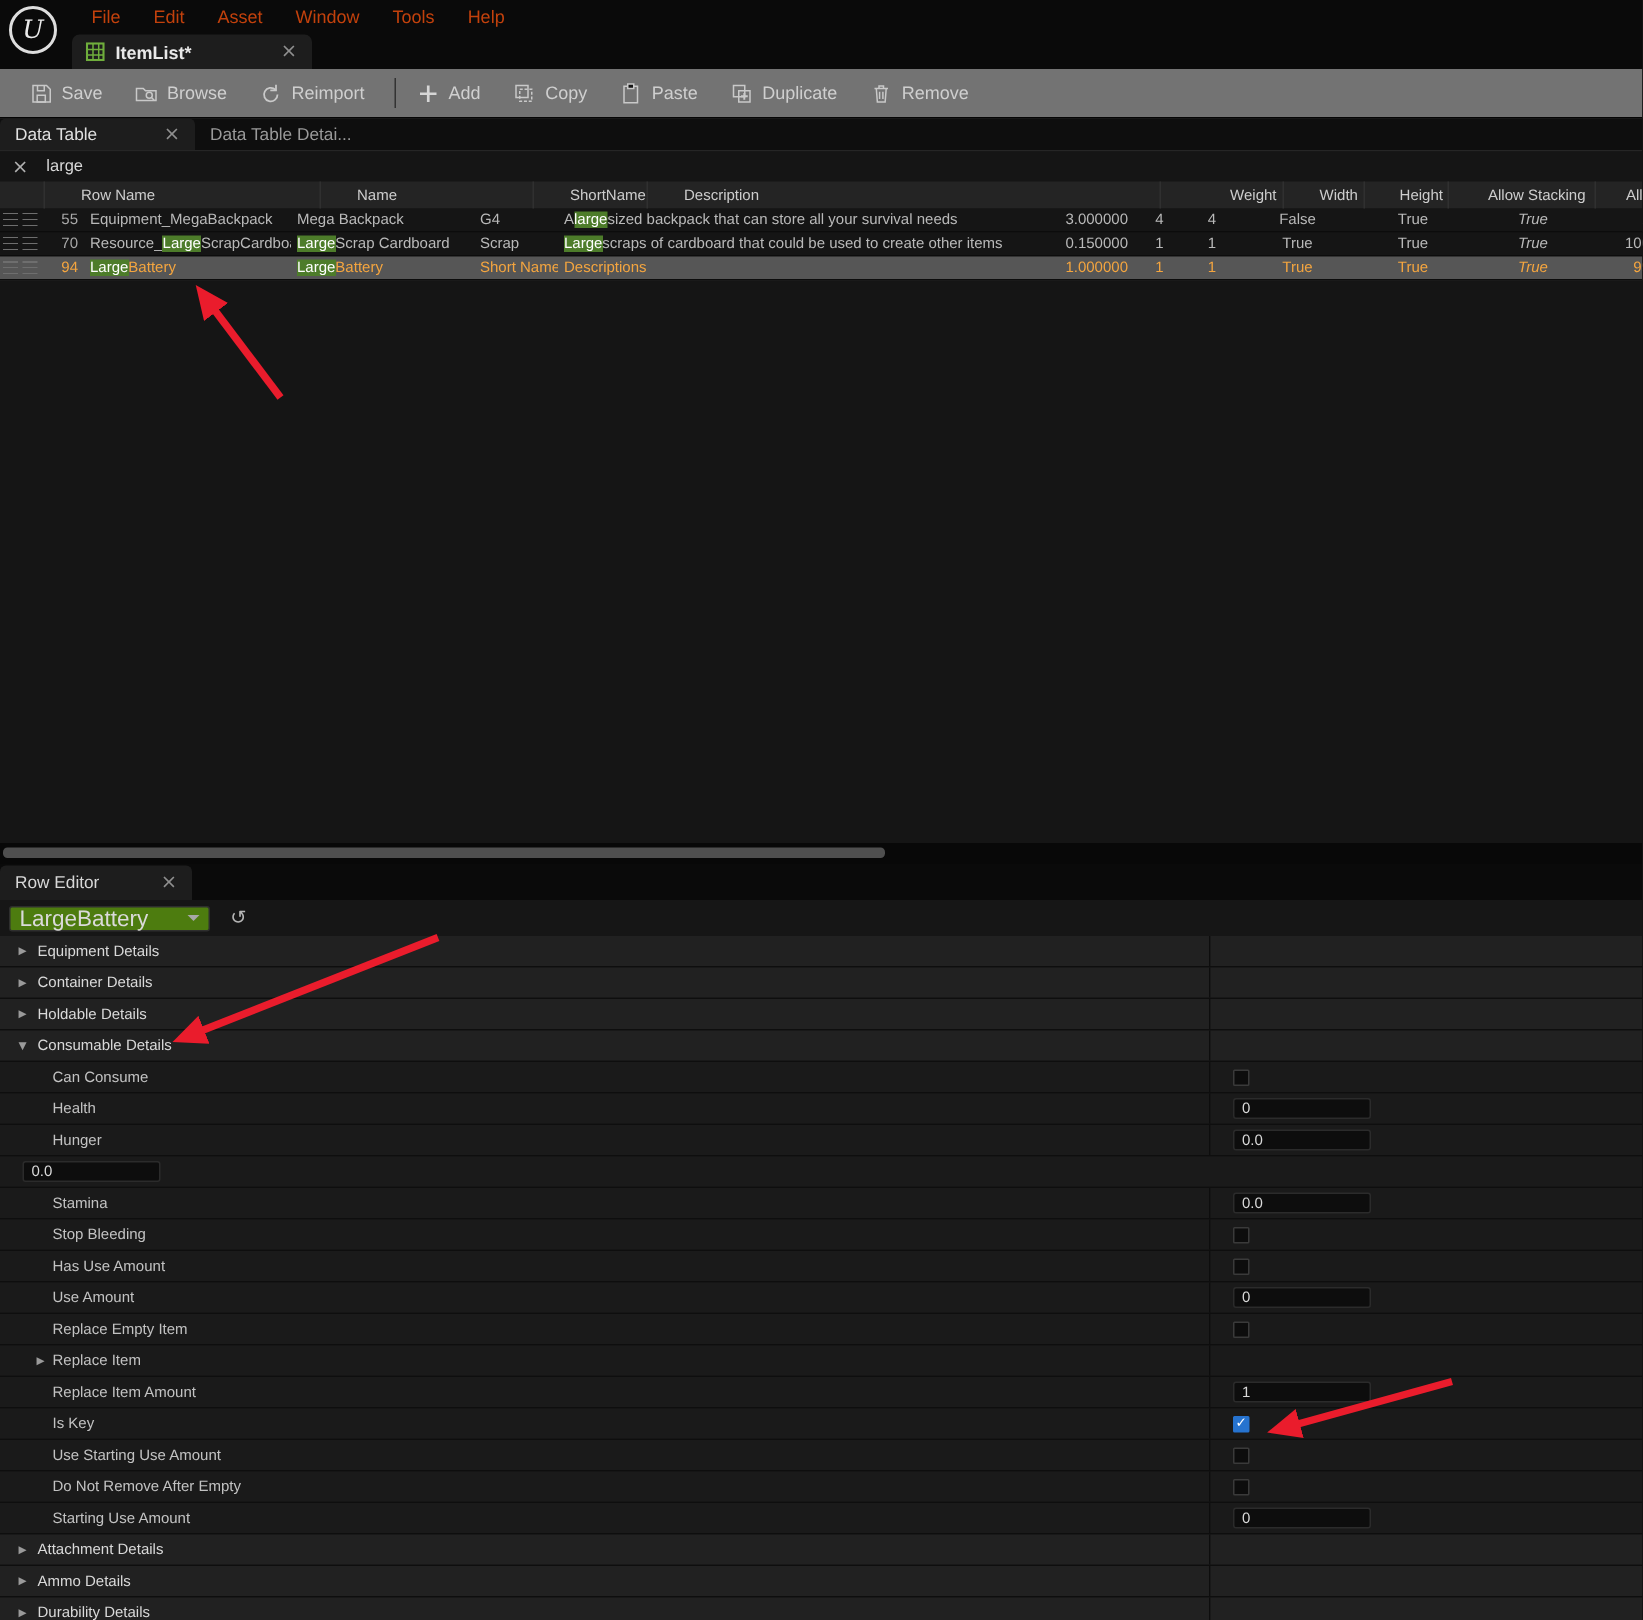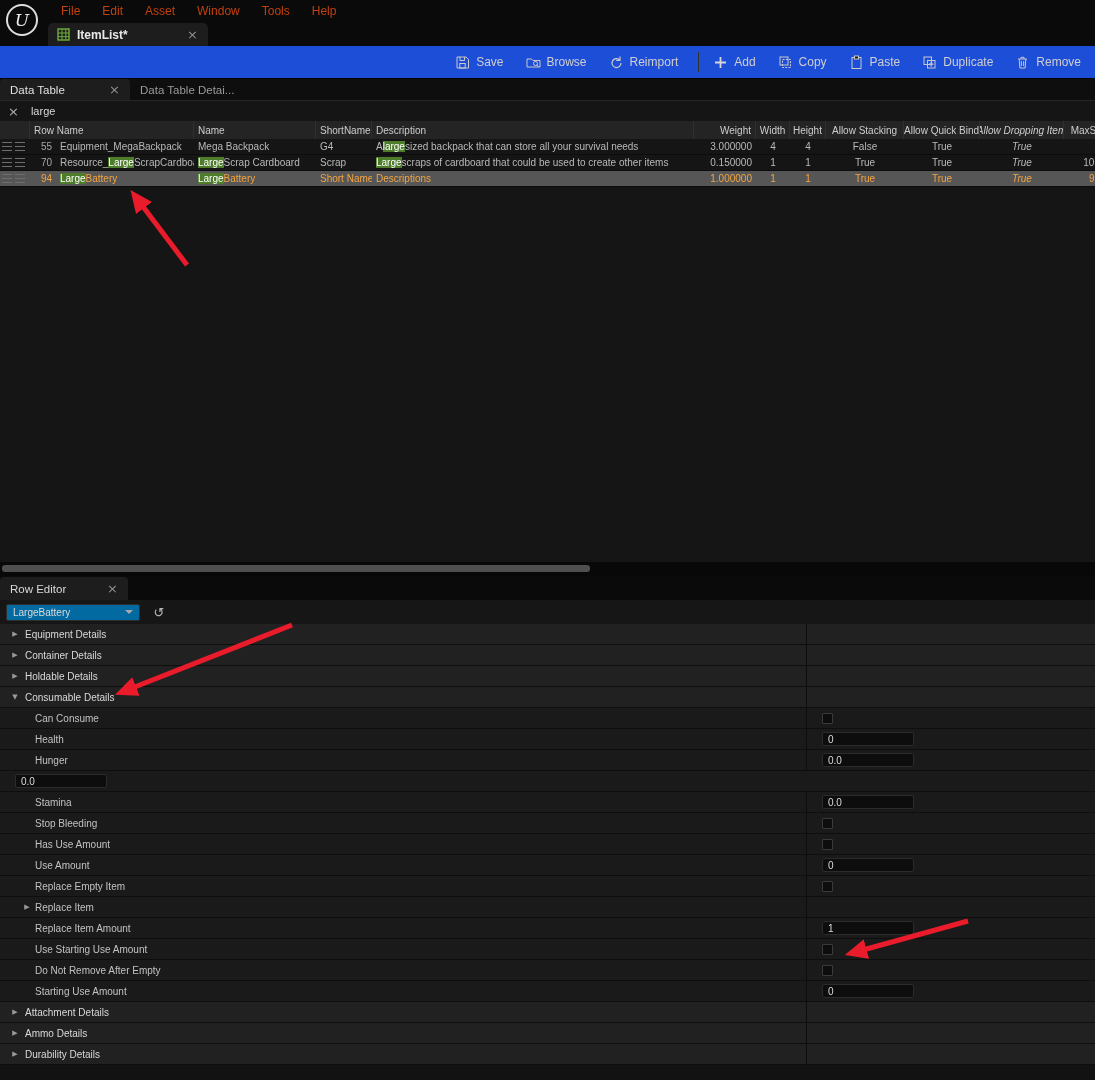--- a/index.html
+++ b/index.html
@@ -15,35 +15,35 @@
     border-radius:50%; display:flex; align-items:center; justify-content:center; z-index:5; background:#0a0a0a; }
   .logo-u { color:#eaeaea; font-family:"DejaVu Serif",serif; font-style:italic; font-size:17px; line-height:1; }
 
   .tab-bar { height:24px; background:#0a0a0a; display:flex; align-items:flex-end; padding-left:48px; }
   .asset-tab { height:23px; background:#1d1d1d; border-radius:5px 5px 0 0; display:flex; align-items:center;
     gap:7px; padding:0 10px 0 9px; min-width:160px; }
   .tab-icon { width:13px; height:13px; display:inline-flex; }
   .tab-label { color:#e8e8e8; font-size:12px; font-weight:bold; white-space:nowrap; }
   .tab-close { color:#8f8f8f; font-size:13px; margin-left:auto; padding-left:14px; font-family:"DejaVu Sans",sans-serif; }
 
-  .toolbar { height:33px; background:#1d4ed8; display:flex; align-items:center; padding-left:12px; border-bottom:1px solid #050505;justify-content:flex-end; }
+  .toolbar { height:33px; background:#737373; display:flex; align-items:center; padding-left:12px; border-bottom:1px solid #050505; }
   .tb-btn { display:flex; align-items:center; gap:6px; color:#cfcfcf; font-size:12px; padding:0 14px 0 8px; height:100%; }
   .tb-icon { width:15px; height:15px; display:inline-flex; }
   .tb-sep { width:1px; height:20px; background:#333; margin:0 6px; }
 
   .panel-tabs { height:22px; background:#0e0e0e; display:flex; align-items:flex-end; border-bottom:1px solid #262626; }
   .ptab { height:21px; display:flex; align-items:center; padding:0 10px; color:#9a9a9a; font-size:11.5px; gap:10px; white-space:nowrap; }
   .ptab.active { background:#1d1d1d; color:#e0e0e0; border-radius:4px 4px 0 0; min-width:130px; }
 
   .search-row { height:20px; background:#151515; display:flex; align-items:center; padding-left:8px; gap:12px; }
   .search-clear { color:#b0b0b0; font-size:13px; font-family:"DejaVu Sans",sans-serif; line-height:1; }
   .search-text { color:#d8d8d8; font-size:11px; }
 
   
-  .thead { height:18px; background:#242424; display:flex; align-items:center; }
+  .thead { height:18px; background:#242424; display:flex; align-items:center;gap:20px; }
   .th { color:#cdcdcd; font-size:10px; padding:0 4px; overflow:hidden; white-space:nowrap;
     border-right:1px solid #303030; height:100%; display:flex; align-items:center; flex:none; }
   .tbody { height:48px; }
   .trow { height:16px; display:flex; align-items:center; background:#151515; border-bottom:1px solid #0c0c0c;
     color:#b9b9b9; font-size:10px; }
   .trow.selected { background:#565656; color:#f4a53f; }
   .td { padding:4px 4px; overflow:hidden; white-space:nowrap; flex:none; height:100%; display:flex; align-items:center; }
   .hl { background:#4d7c2a; color:#ffffff; }
   .c-handle { width:30px; padding:0 2px; display:flex; gap:3px; align-items:center; }
   .c-rowhead { width:164px; }
@@ -66,22 +66,22 @@
   .table-fill { height:375px; background:#151515; }
 
   .hscroll { height:14px; background:#080808; position:relative; }
   .hthumb { position:absolute; left:2px; top:3px; width:588px; height:7px; background:#4f4f4f; border-radius:3px; }
 
   
   .re-tabbar { height:24px; background:#0a0a0a; display:flex; align-items:flex-end; }
   .re-tab { height:23px; background:#1d1d1d; border-radius:4px 4px 0 0; display:flex; align-items:center;
     padding:0 10px; min-width:128px; color:#d8d8d8; font-size:11.5px; gap:10px; }
   .re-toolbar { height:24px; background:#161616; display:flex; align-items:center; padding-left:6px; gap:10px; }
-  .dropdown { width:134px; height:17px; background:#0369a1; border:1px solid #2e2e2e; border-radius:2px;
-    display:flex; align-items:center; padding:0 6px; color:#dadada; font-size:10px; }
+  .dropdown { width:134px; height:17px; background:#4d7c0f; border:1px solid #2e2e2e; border-radius:2px;
+    display:flex; align-items:center; padding:0 6px; color:#dadada; font-size:15px; }
   .chev { margin-left:auto; width:0; height:0; border-left:4px solid transparent; border-right:4px solid transparent;
     border-top:4px solid #a8a8a8; }
   .undo-btn { width:18px; height:18px; display:flex; align-items:center; justify-content:center; }
   .undo-btn span { color:#b5b5b5; font-size:13px; font-family:"DejaVu Sans",sans-serif; line-height:1; }
 
   .details { height:456px; overflow:hidden; background:#121212; }
   .drow { height:21px; display:flex; border-bottom:1px solid #0e0e0e; }
   .dleft { width:807px; border-right:1px solid #0d0d0d; display:flex; align-items:center; overflow:hidden; }
   .dright { flex:1; display:flex; align-items:center; padding-left:15px; }
   .drow.prop .dleft, .drow.prop .dright { background:#1a1a1a; }
@@ -461,20 +461,30 @@
       <div class="drow prop">
         <div class="dleft">
           <span class="dlabel">Replace Item Amount</span>
         </div>
         <div class="dright">
           <div class="inp">1</div>
         </div>
       </div>
       <div class="drow prop">
         <div class="dleft">
+          <span class="dlabel">Is Key</span>
+        </div>
+        <div class="dright">
+          <span class="cb checked">
+            <span class="mark">✓</span>
+          </span>
+        </div>
+      </div>
+      <div class="drow prop">
+        <div class="dleft">
           <span class="dlabel">Use Starting Use Amount</span>
         </div>
         <div class="dright">
           <span class="cb"></span>
         </div>
       </div>
       <div class="drow prop">
         <div class="dleft">
           <span class="dlabel">Do Not Remove After Empty</span>
         </div>

